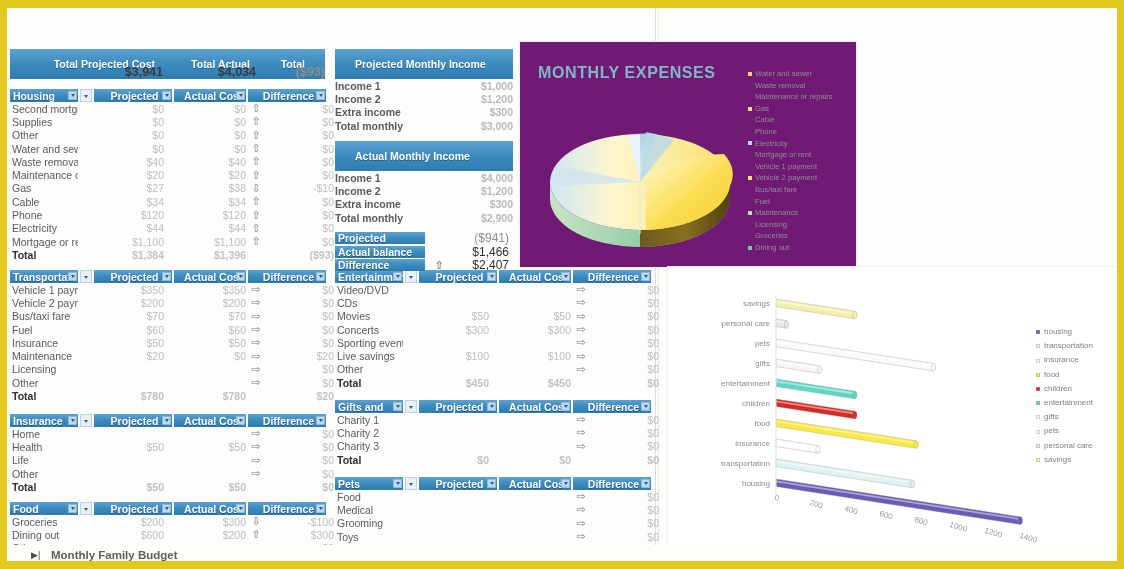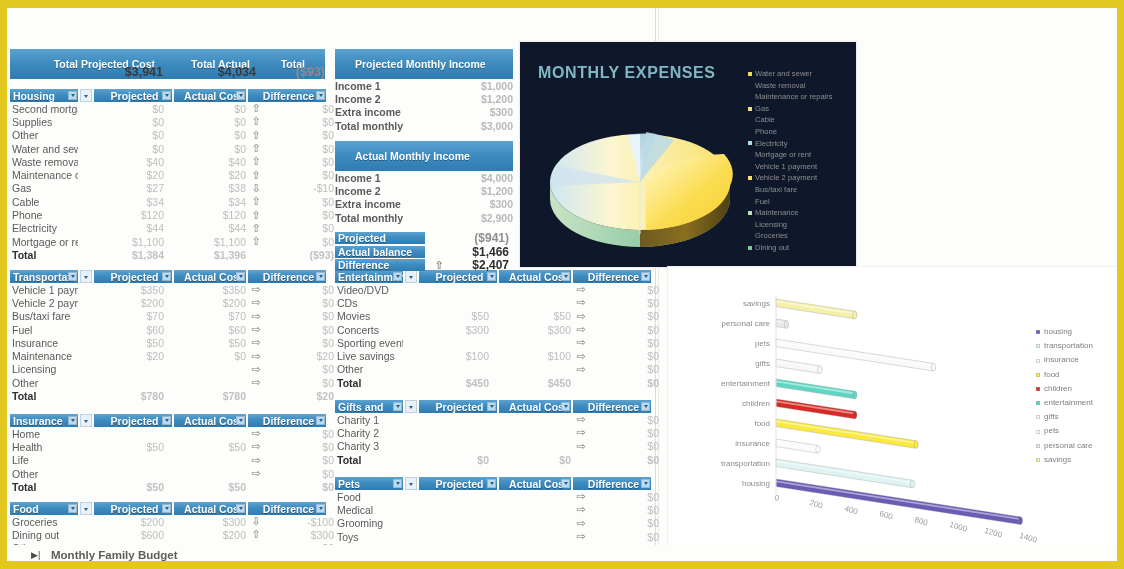--- a/index.html
+++ b/index.html
@@ -112,27 +112,27 @@
   .income .irow .amt { color:#b9b9b9; font-weight:bold; }
   .bal-block { margin-top:7px; }
   .bal-row { display:flex; align-items:center; height:13.5px; }
   .bal-row .tag {
     width:90px; height:12px;
     background:linear-gradient(180deg,#5ba3d0 0%,#3f8cc0 45%,#2f7cb2 100%);
     color:#fff; font-size:10.5px; font-weight:bold; padding-left:3px;
     text-shadow:0 1px 0 rgba(0,0,0,.35); display:flex; align-items:center;
   }
   .bal-row .ar { width:28px; text-align:center; font-size:11px; color:#555; }
-  .bal-row .amt { flex:1; text-align:right; font-size:12px; font-weight:bold; color:#2e2e2e; padding-right:4px; }
+  .bal-row .amt { flex:1; text-align:right; font-size:12px; font-weight:normal; color:#2e2e2e; padding-right:4px; }
   .bal-row .amt.muted { color:#8d8d8d; }
 
   
   .pie-card {
     position:absolute; left:512px; top:33px; width:338px; height:227px;
-    background:#0f172a; border:1px solid #eeeeea;
+    background:#701a75; border:1px solid #eeeeea;
     box-shadow:0 0 2px rgba(0,0,0,.05);
   }
   .pie-title {
     position:absolute; left:18px; top:22px;
     font-size:16px; font-weight:bold; letter-spacing:.6px;
     color:#7fb8c4; font-family:"Liberation Sans",sans-serif;
   }
   .pie-wrap { position:absolute; left:8px; top:52px; width:220px; height:160px; }
   .pie-legend {
     position:absolute; left:228px; top:26px; width:108px;

